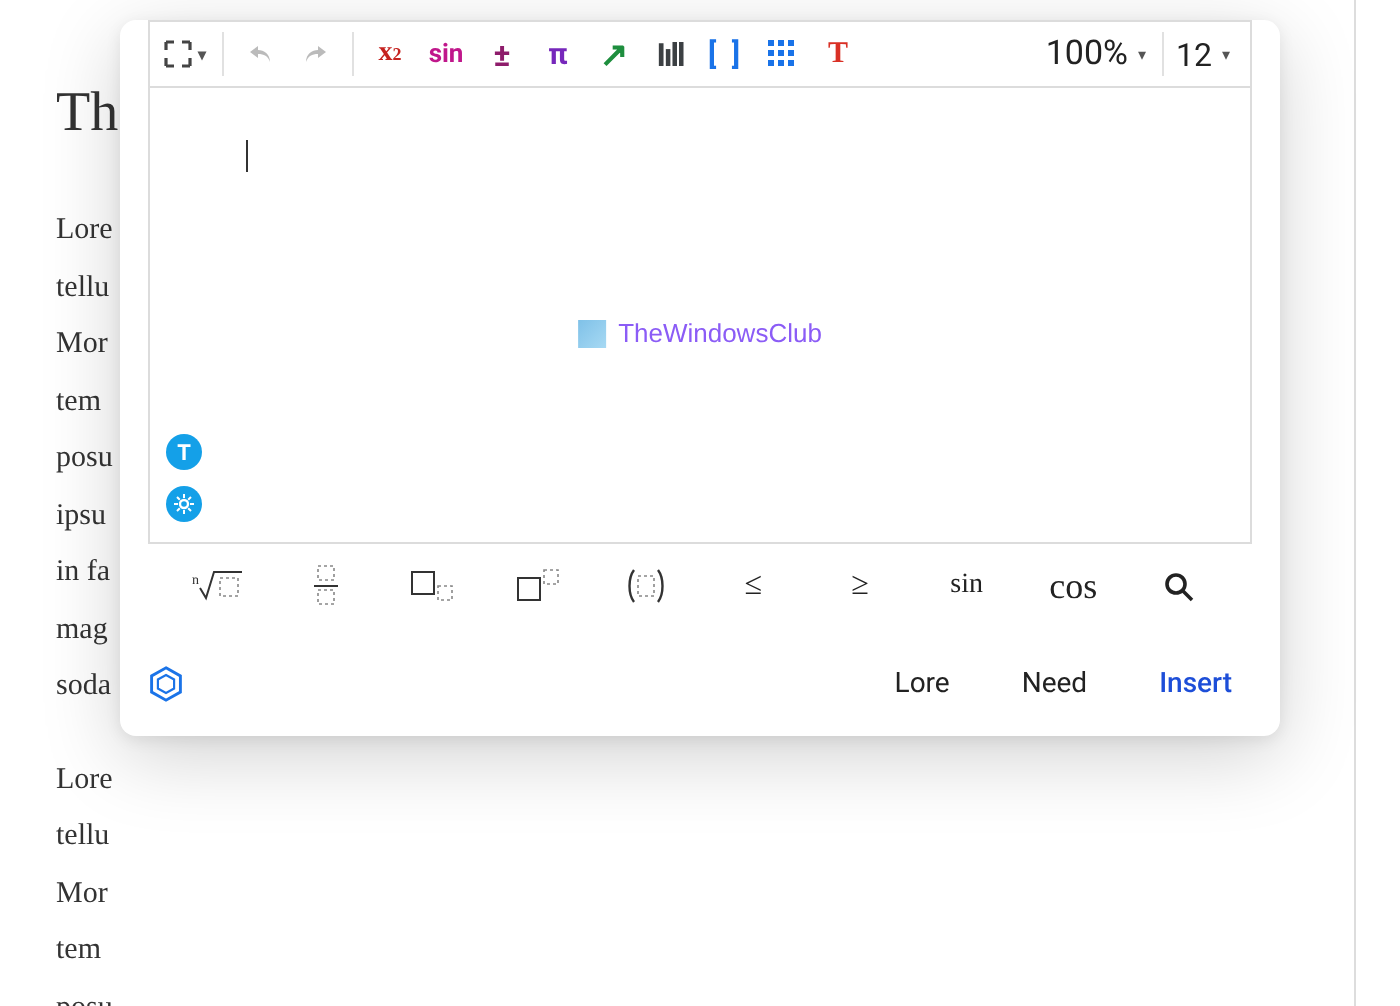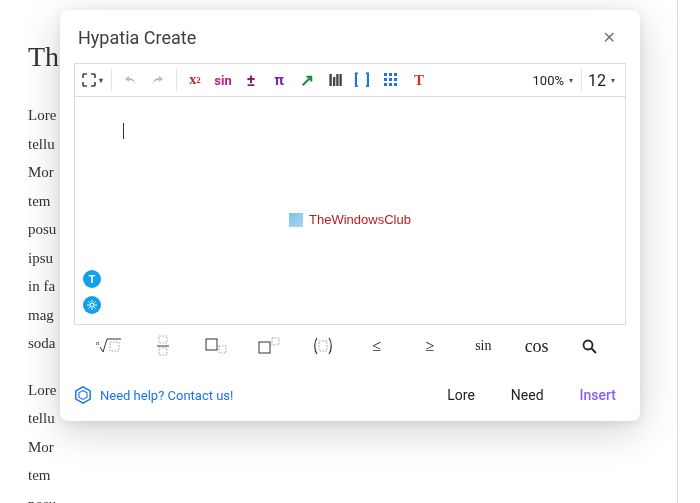--- a/index.html
+++ b/index.html
@@ -62,21 +62,21 @@
       justify-content: center;
       min-width: 26px;
       height: 28px;
       padding: 0 3px;
       cursor: pointer;
       font-weight: 700;
       font-size: 14px;
     }
     .tsep { width: 1px; height: 22px; background: #e1e1e1; margin: 0 3px; }
     .dd-caret::after { content: "▾"; font-size: 8px; color: #555; margin-left: 3px; }
-    .zoom-sel { margin-left: auto; font-size: 13px; color: #222; display: flex; align-items: center; gap: 2px; padding: 0 6px; cursor: pointer; }
+    .zoom-sel { margin-left: auto; font-size: 17px; color: #222; display: flex; align-items: center; gap: 2px; padding: 0 6px; cursor: pointer; }
     .font-sel { font-size: 16px; color: #222; display: flex; align-items: center; gap: 2px; padding: 0 6px; cursor: pointer; border-left: 1px solid #e1e1e1; height: 22px; }
     .canvas {
       border: 1px solid #dcdcdc;
       border-top: none;
       height: 228px;
       position: relative;
       background: #fff;
     }
     .canvas .cursor {
       position: absolute;
@@ -84,21 +84,21 @@
       width: 5px; height: 16px;
     }
     .canvas .cursor::before {
       content: ""; position: absolute; left: 0; top: 0; width: 1px; height: 16px; background: #333;
     }
     .watermark {
       position: absolute;
       top: 115px; left: 50%;
       transform: translateX(-50%);
       display: flex; align-items: center; gap: 6px;
-      color: #b91c1c; font-size: 13px;
+      color: #8b5cf6; font-size: 13px;
       font-family: Arial, sans-serif;
     }
     .wm-sq { width: 14px; height: 14px; background: linear-gradient(135deg,#7fc1e8,#a7d9f3); }
     .side-btns { position: absolute; left: 8px; bottom: 10px; display: flex; flex-direction: column; gap: 8px; }
     .circ-btn { width: 18px; height: 18px; border-radius: 50%; background: #14a0e8; color: #fff; font-size: 11px; font-weight: 700; display: flex; align-items: center; justify-content: center; cursor: pointer; }
     .palette {
       display: flex;
       align-items: center;
       justify-content: space-between;
       padding: 8px 12px 6px 12px;
@@ -108,21 +108,21 @@
       width: 48px; height: 26px; cursor: pointer; font-size: 16px; color: #222;
       font-family: 'Cambria Math', 'STIX', serif;
     }
     .footer {
       display: flex; align-items: center; padding: 8px 18px 14px 14px;
     }
     .help-link { display: flex; align-items: center; gap: 8px; color: #1a73e8; font-size: 13px; cursor: pointer; }
     .hex-logo { width: 18px; height: 18px; }
     .footer-actions { margin-left: auto; display: flex; gap: 24px; }
     .fbtn { font-size: 14px; color: #222; cursor: pointer; padding: 4px 6px; }
-    .fbtn.primary { color: #8b5cf6; font-weight: 500; }
+    .fbtn.primary { color: #1d4ed8; font-weight: 500; }
     svg { display: block; }
   </style>
 </head>
 <body>
 
 <div class="right-border"></div>
 
 <div class="bg-doc">
   <h1>Th</h1>
   <p style="white-space:pre-line">Lore
@@ -136,24 +136,20 @@
 soda</p>
   <p style="white-space:pre-line">Lore
 tellu
 Mor
 tem
 posu</p>
 
 </div>
 
 <div class="modal">
-  <div class="modal-header">
-    <div class="modal-title">Hypatia Create</div>
-    <div class="close-x">✕</div>
-  </div>
   <div class="modal-body">
     <div class="toolbar">
       <div class="tbtn dd-caret" style="color:#444">
         <svg width="14" height="14" viewBox="0 0 14 14">
             <path d="M1 1h4M1 1v4M13 1H9M13 1v4M1 13h4M1 13V9M13 13H9M13 13V9" stroke="#444" stroke-width="1.6" fill="none"></path>
           </svg>
       </div>
       <div class="tsep"></div>
       <div class="tbtn" style="color:#bbb">
         <svg width="14" height="12" viewBox="0 0 14 12">
@@ -261,21 +257,20 @@
       </div>
     </div>
   </div>
 
   <div class="footer">
     <div class="help-link">
       <svg class="hex-logo" viewBox="0 0 20 20">
         <polygon points="10,1 18,5.5 18,14.5 10,19 2,14.5 2,5.5" fill="none" stroke="#1a73e8" stroke-width="1.6"></polygon>
         <polygon points="10,5 14.5,7.5 14.5,12.5 10,15 5.5,12.5 5.5,7.5" fill="none" stroke="#1a73e8" stroke-width="1.2"></polygon>
       </svg>
-      <span>Need help? Contact us!</span>
     </div>
     <div class="footer-actions">
       <div class="fbtn">Lore</div>
       <div class="fbtn">Need</div>
       <div class="fbtn primary">Insert</div>
     </div>
   </div>
 </div>
 
 </body></html>

